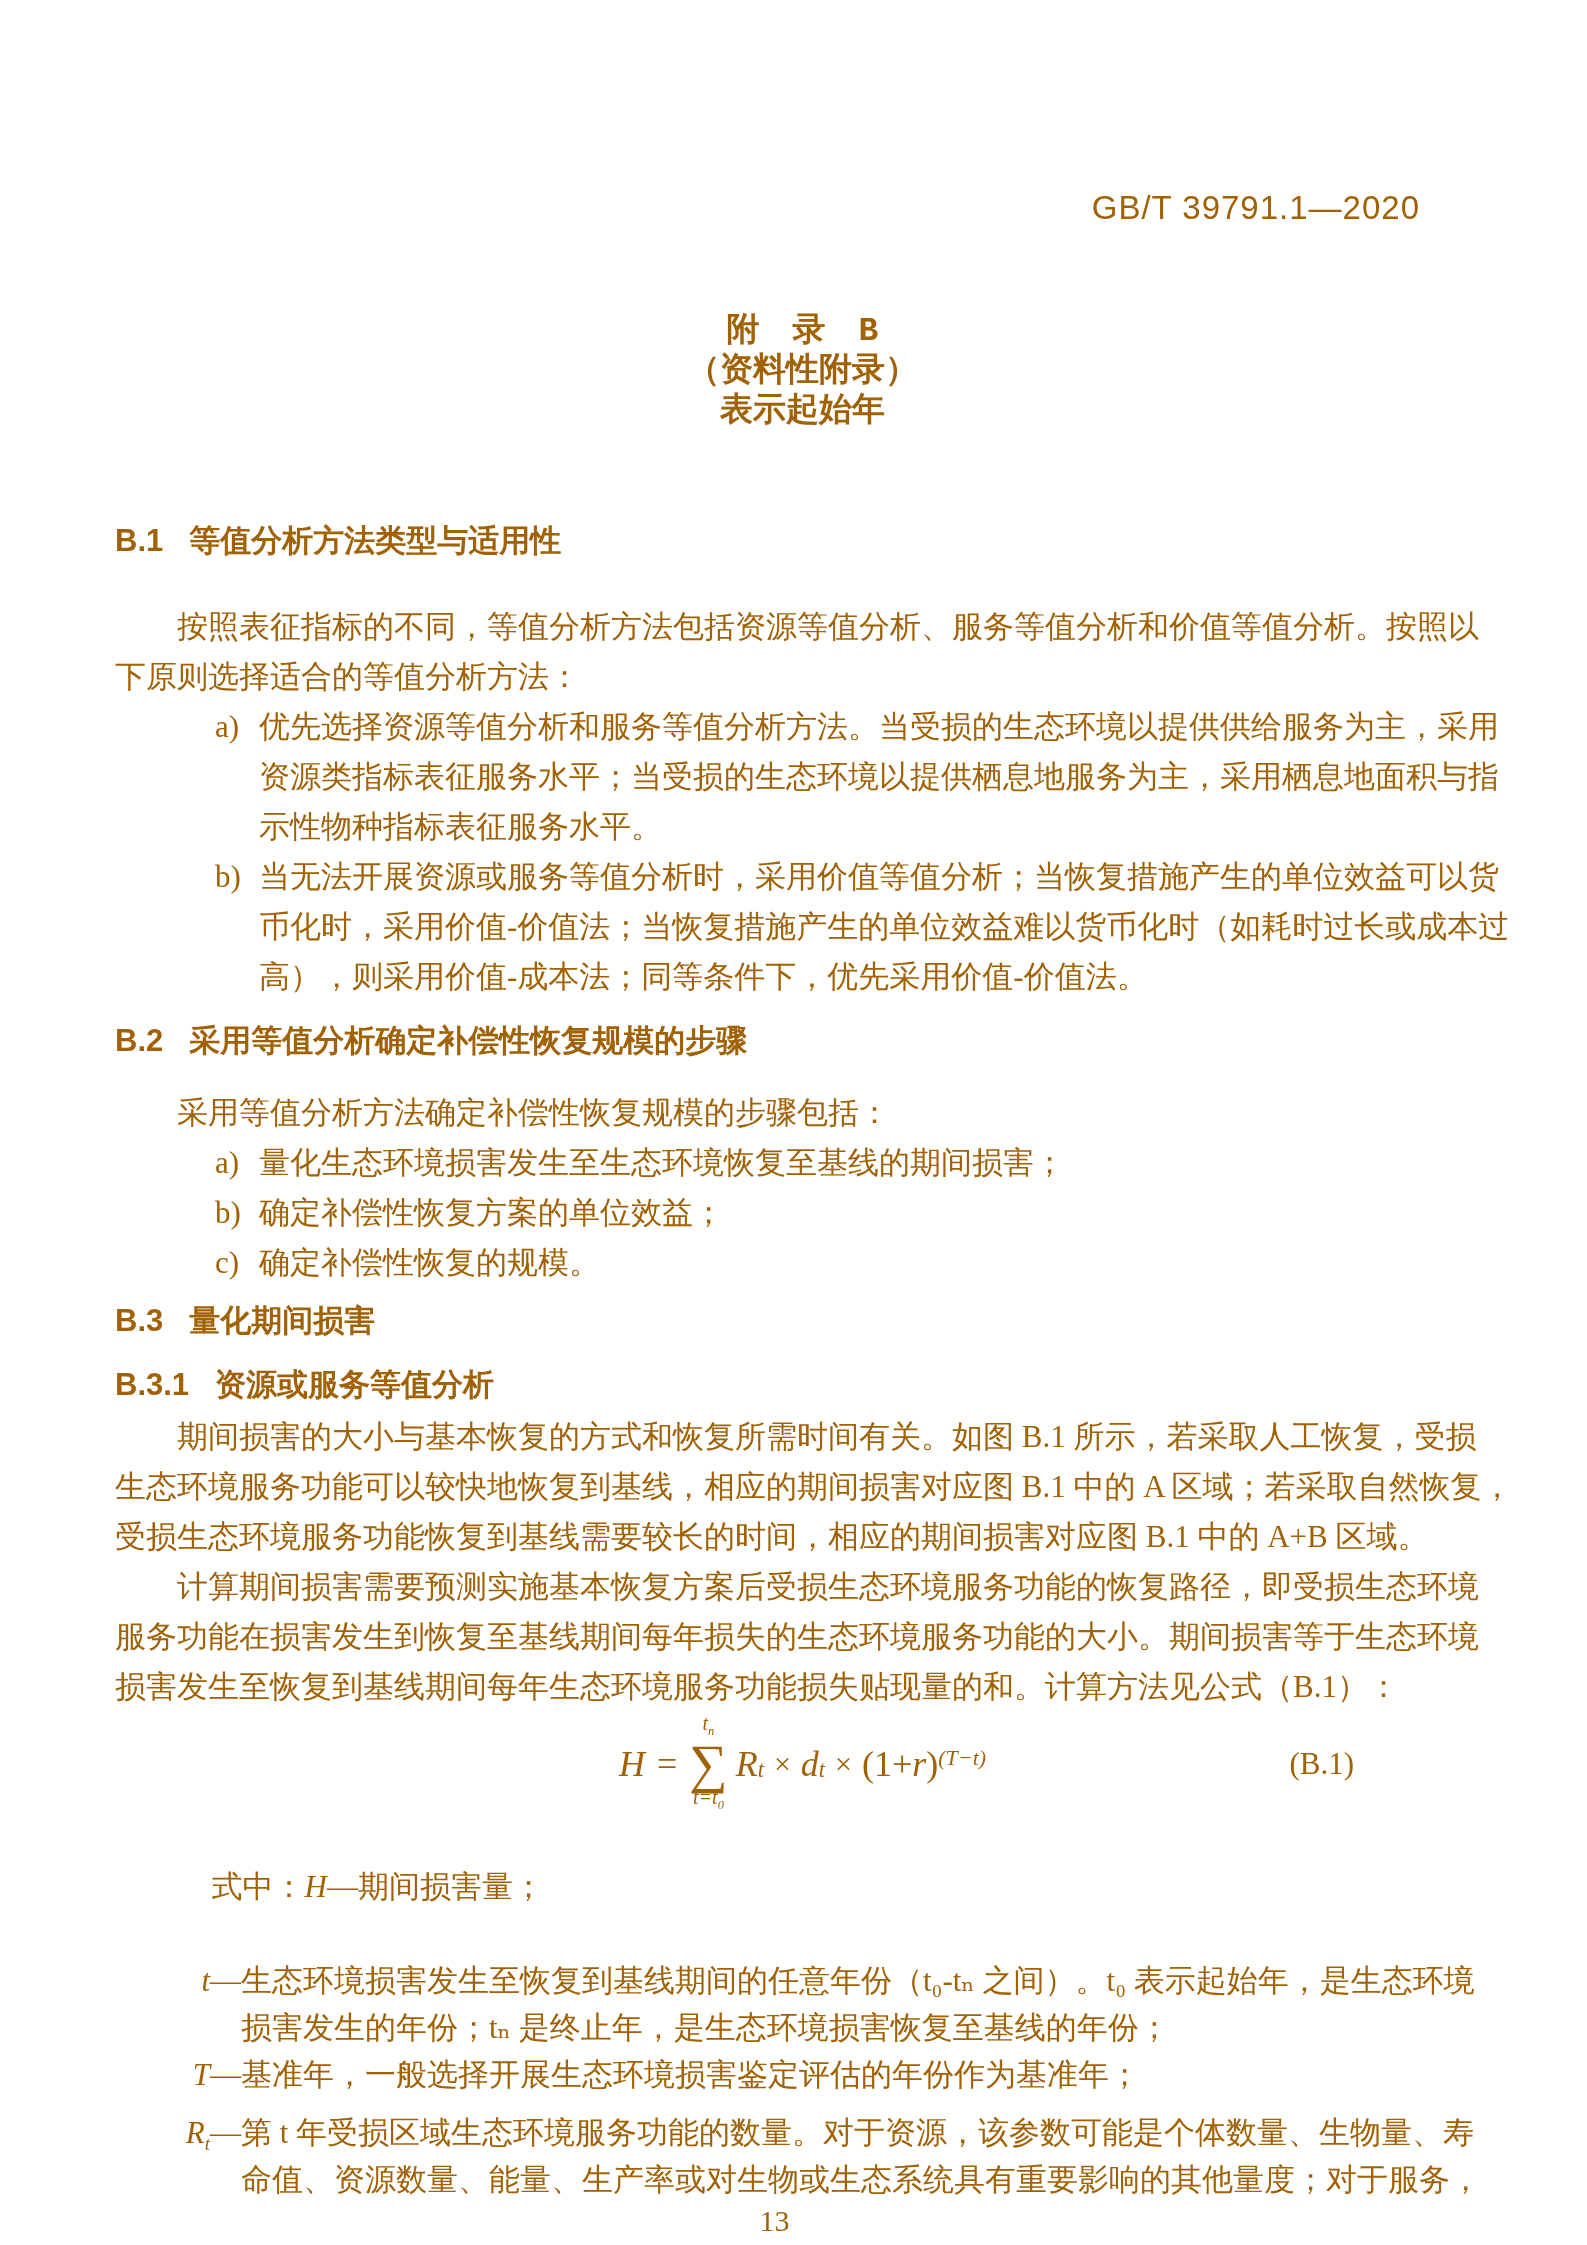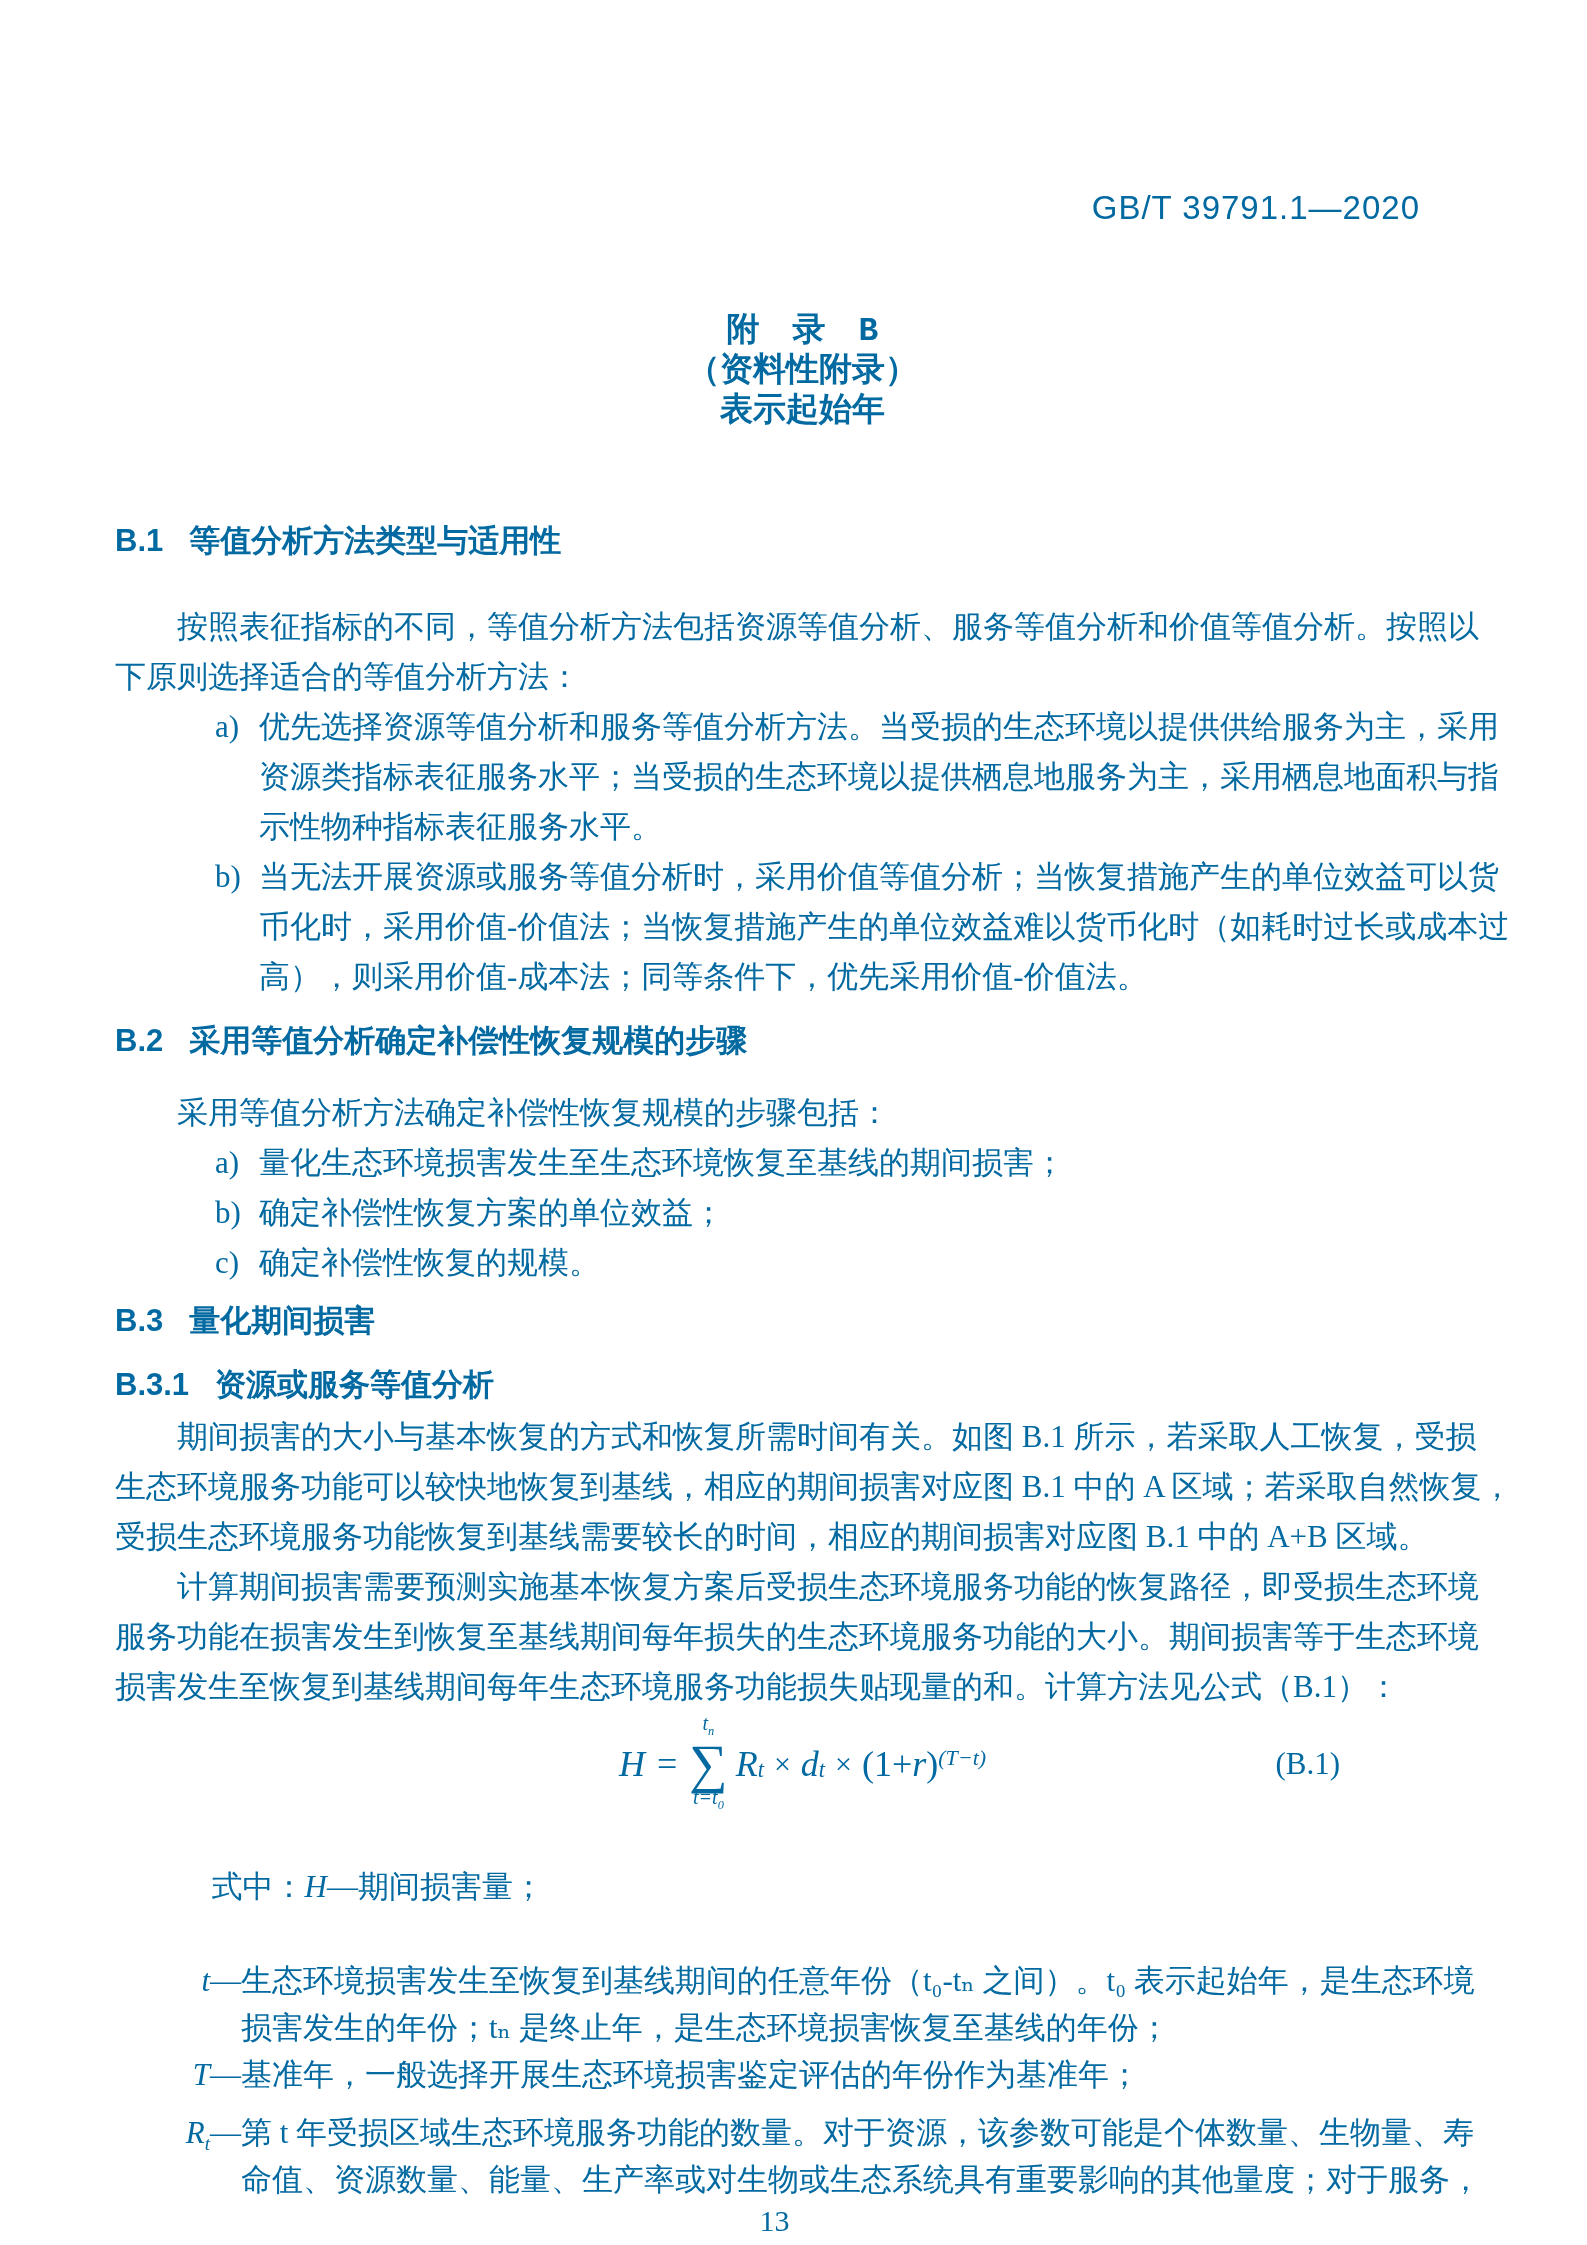--- a/index.html
+++ b/index.html
@@ -1,18 +1,18 @@
 <!DOCTYPE html>
 <html lang="zh"><head>
 <meta charset="utf-8">
 <style>
   html,body { margin:0; padding:0; background:#ffffff; }
   .page {
     position:relative; width:1587px; height:2245px; background:#ffffff;
-    color:#0369a1; overflow:hidden;
+    color:#a16207; overflow:hidden;
     font-family:"Liberation Serif","DejaVu Serif",serif;
   }
   .content { display:flex; flex-direction:column; padding:0 97px 0 115px; }
 
   .doc-header {
     margin-top:188px; text-align:right; padding-right:70px;
     font-family:"Liberation Sans","DejaVu Sans",sans-serif;
     font-size:33px; line-height:40px; letter-spacing:1px;
   }
 
@@ -53,21 +53,21 @@
   .math { display:inline-flex; align-items:center; font-size:36px; }
   .mvar { font-style:italic; }
   .mrel { margin:0 12px; }
   .msum { display:inline-flex; flex-direction:column; align-items:center; margin:0 8px 0 0; }
   .mlim { font-size:20px; line-height:20px; font-style:italic; }
   .mlim sub, .msub { font-size:0.62em; }
   .msigma { font-size:54px; line-height:46px; font-style:normal; }
   .msub { font-style:italic; position:relative; top:6px; }
   .mop { margin:0 10px; font-size:30px; }
   .mexp { font-size:22px; font-style:italic; position:relative; top:-6px; }
-  .eqnum { position:absolute; right:150px; top:50%; transform:translateY(-50%); font-size:31px; }
+  .eqnum { position:absolute; right:136px; top:50%; transform:translateY(-50%); font-size:31px; }
 
   
   .where-row { margin-top:2px; margin-left:50px; font-size:31px; line-height:47px; }
   .where-row i, .def-term i { font-style:italic; }
   .def-row { display:flex; margin-left:50px; font-size:31px; line-height:47px; }
   .def-term { flex:none; width:76px; text-align:right; }
   .def-term sub { font-size:0.62em; font-style:italic; }
   .def-text { flex:1; min-width:0; }
 
   .page-number { margin-top:0px; text-align:center; padding-right:56px; font-size:30px; line-height:36px; }

